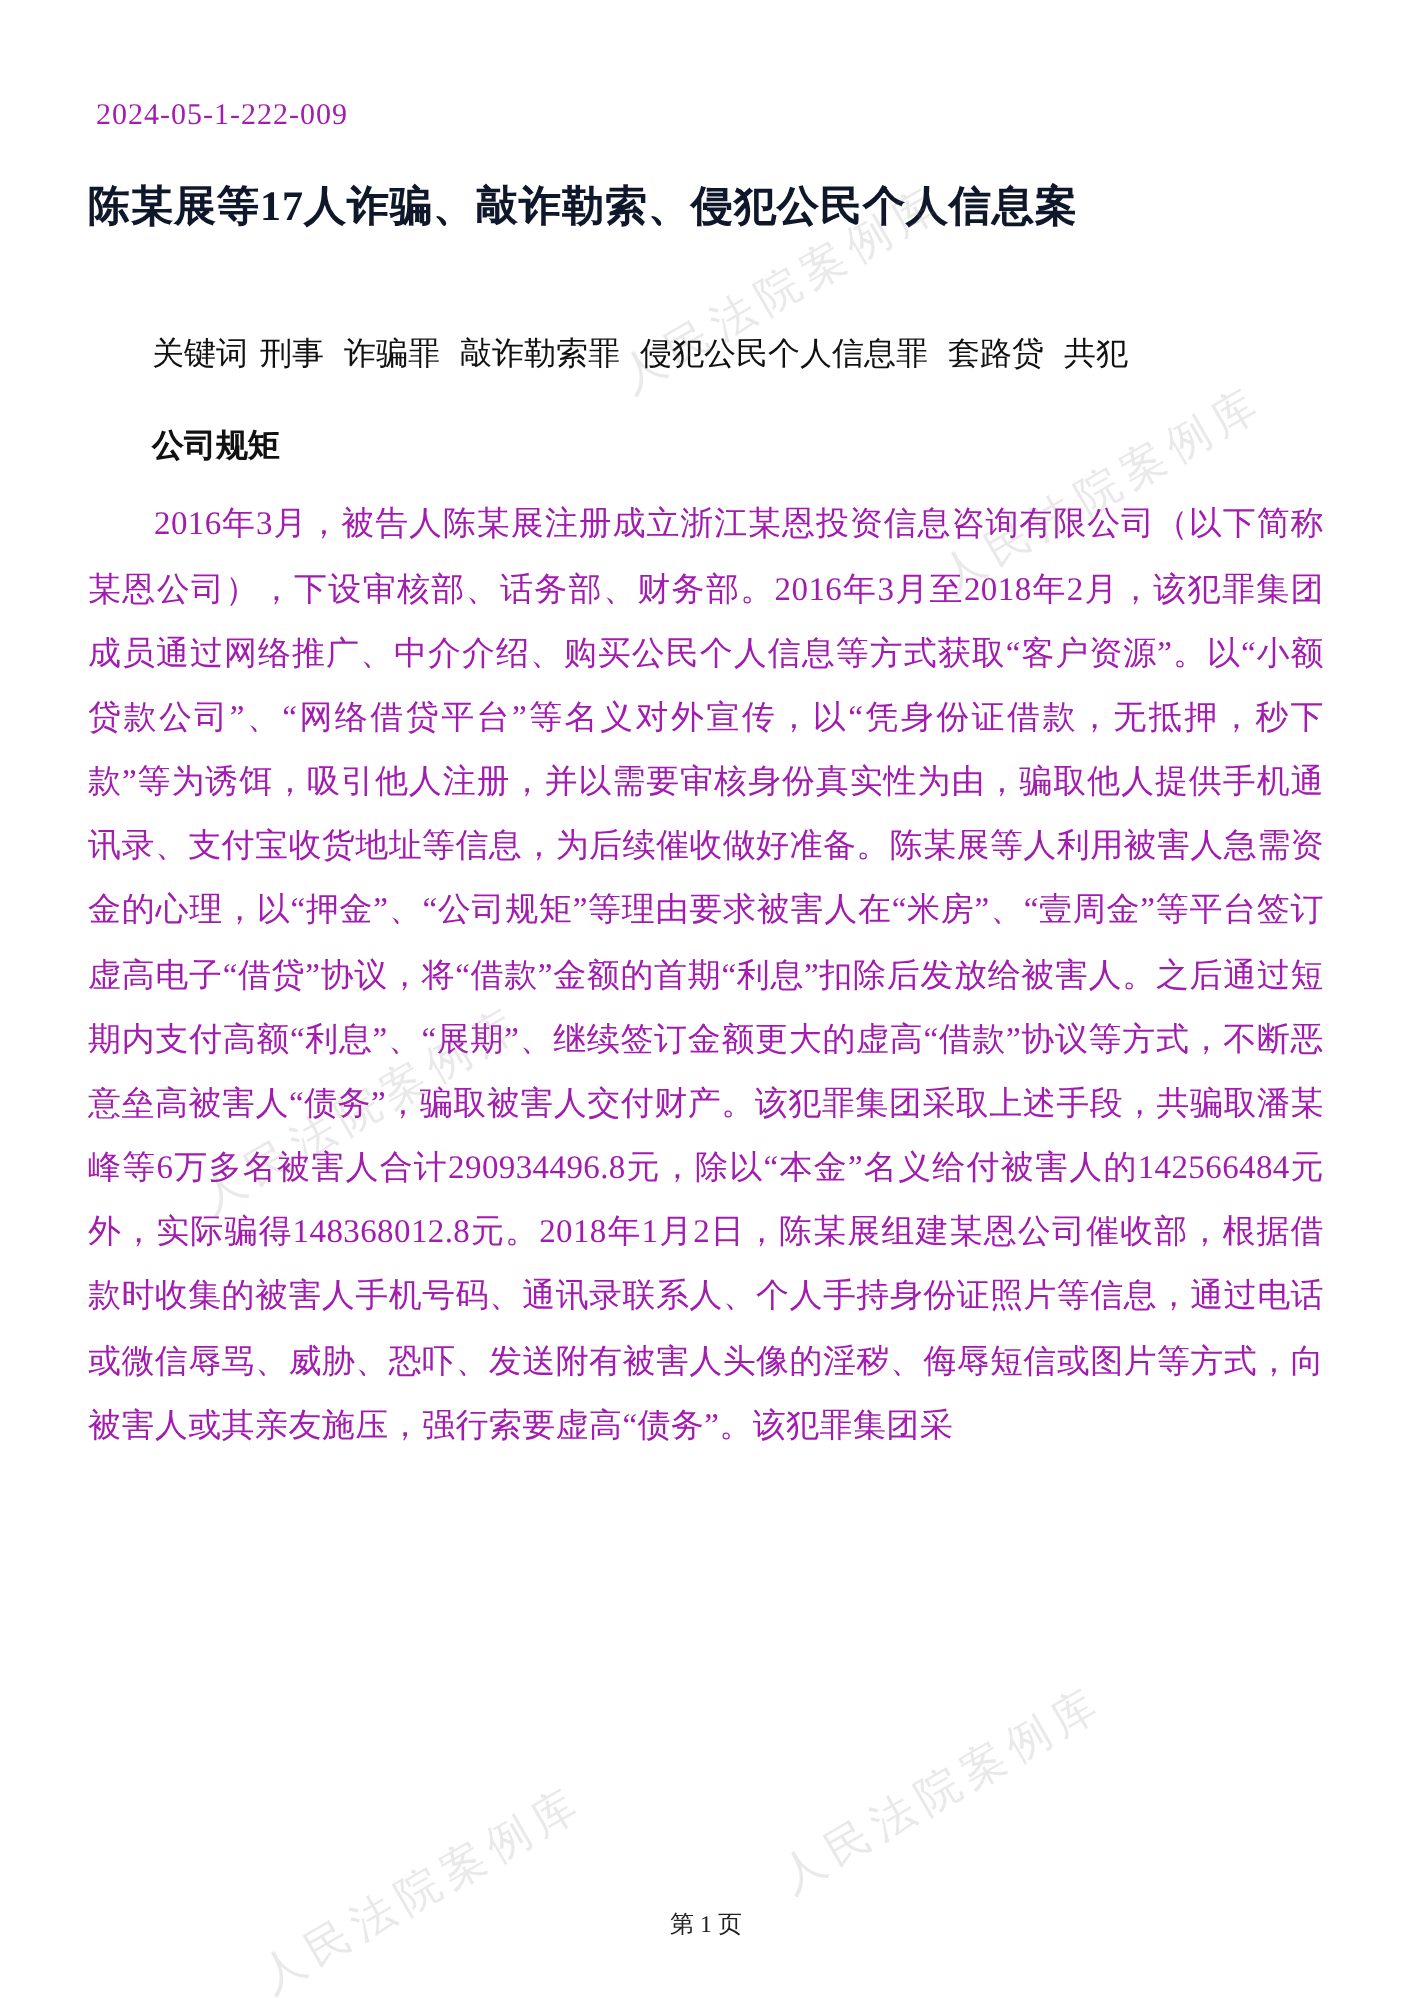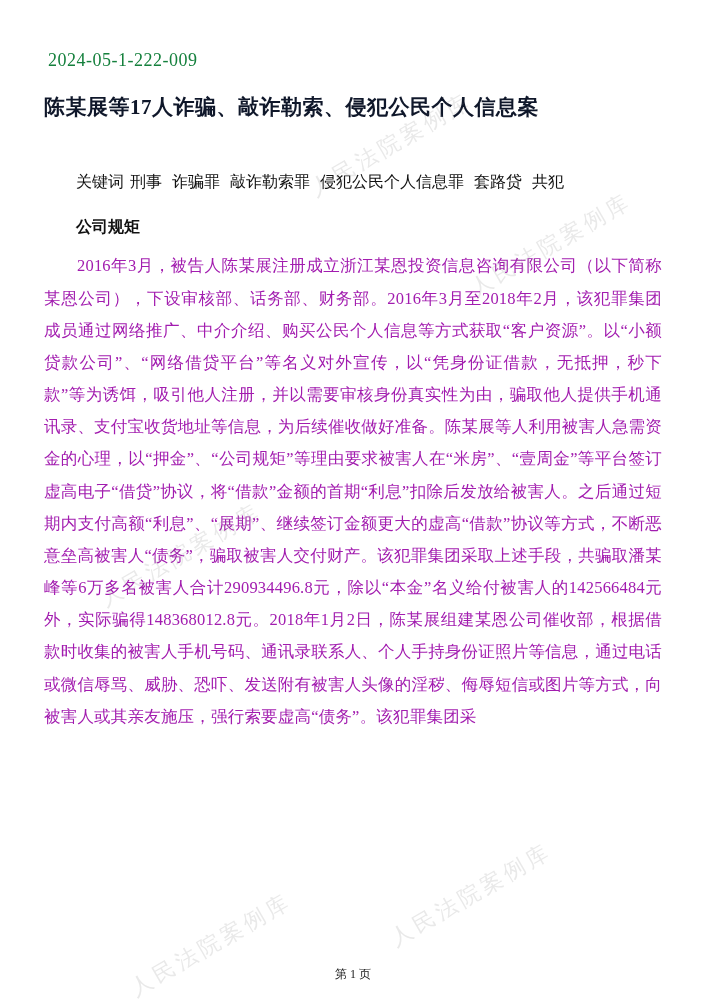--- a/index.html
+++ b/index.html
@@ -16,23 +16,23 @@
     overflow: hidden;
   }
   .page {
     position: relative;
     width: 706px;
     height: 999px;
     box-sizing: border-box;
     padding: 44px 44px 30px 44px;
   }
   .doc-id {
-    font-size: 18px;
+    font-size: 15px;
     letter-spacing: 0.5px;
-    color: #15803d;
+    color: #a21caf;
     margin: 6px 0 0 4px;
   }
   .title {
     font-size: 21px;
     font-weight: bold;
     letter-spacing: 0.5px;
     margin: 22px 0 0 0;
     color: #0f172a;
   }
   .subtitle {
@@ -68,21 +68,21 @@
     line-height: 1.95;
     text-align: justify;
     text-indent: 33px;
     letter-spacing: 0.2px;
     color: #a21caf;
   }
   .page-number {
     position: absolute;
     left: 0;
     right: 0;
-    bottom: 16px;
+    bottom: 28px;
     text-align: center;
     font-size: 12px;
     color: #222;
   }
   
   .watermark {
     position: absolute;
     color: rgba(120,120,120,0.16);
     font-size: 22px;
     font-family: "Liberation Serif", serif;

